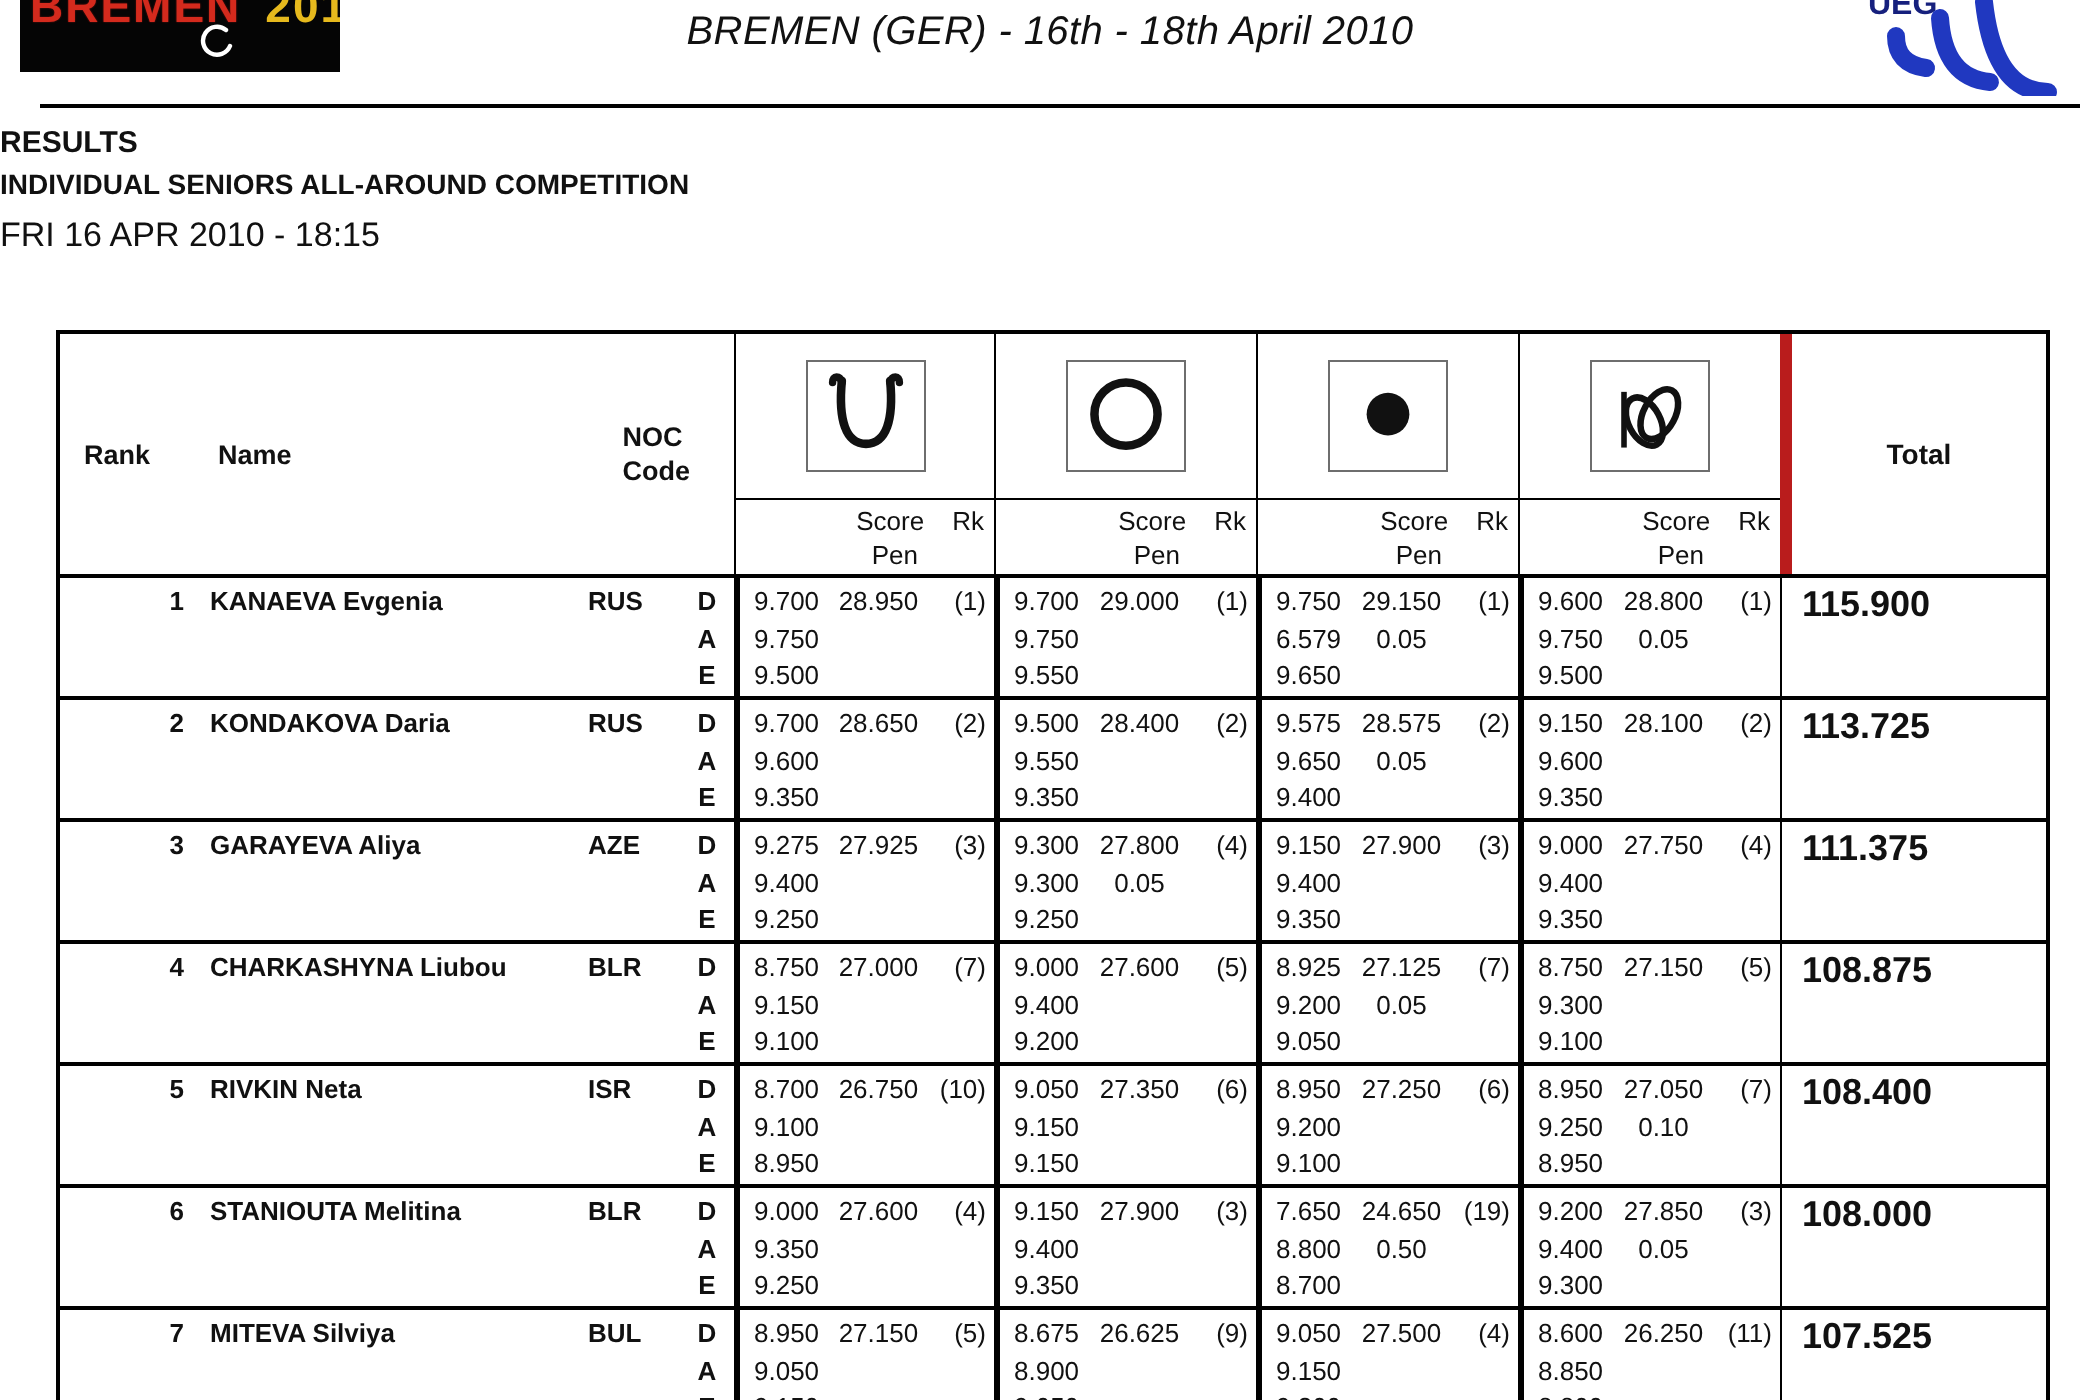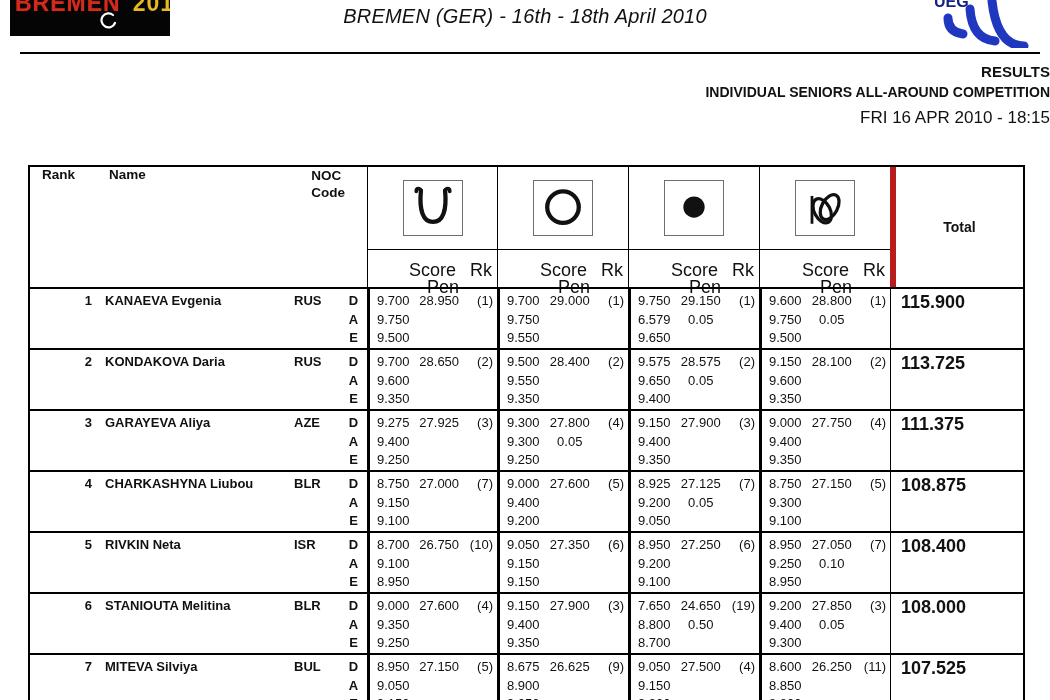--- a/index.html
+++ b/index.html
@@ -8,40 +8,40 @@
   
   .logo-left{position:absolute;left:10px;top:0;width:160px;height:36px;background:#050505;overflow:hidden;}
   .logo-text{position:absolute;top:-10px;left:5px;font-size:23px;font-weight:bold;letter-spacing:1px;white-space:nowrap;}
   .logo-bremen{color:#d42a1d;text-shadow:0 0 1px #7a1510;}
   .logo-year{color:#e6b91d;margin-left:12px;}
   .crescent{position:absolute;left:90px;top:12px;}
   .event-title{position:absolute;top:5px;left:0;right:0;text-align:center;
                font-size:20px;font-style:italic;letter-spacing:.2px;}
   .logo-right{position:absolute;right:8px;top:0;width:124px;height:48px;overflow:hidden;}
   .rule{position:absolute;top:52px;left:20px;width:1020px;border-top:2px solid #000;height:0;}
-  .titles{position:absolute;top:63px;left:0;right:0;text-align:right;}
+  .titles{position:absolute;top:63px;left:0;right:0;text-align:left;}
   .t-results{font-size:15px;font-weight:bold;}
   .t-comp{font-size:14px;font-weight:bold;margin-top:4px;}
   .t-date{font-size:17px;margin-top:8px;}
   
   .grid{position:absolute;left:28px;top:165px;width:993px;display:grid;
         grid-template-columns:337px 130px 131px 131px 131px 133px;
         grid-template-rows:82px 38px repeat(7,61px);
         border:2px solid #000;background:#fff;grid-auto-flow:row;}
-  .h-name{grid-area:1/1/3/2;display:flex;align-items:flex-start;padding:0 22px 0 12px;
+  .h-name{grid-area:1/1/3/2;display:flex;align-items:center;padding:0 22px 0 12px;
           font-weight:bold;font-size:13.5px;}
   .h-rank{}
   .h-nm{margin-left:34px;}
   .h-spacer{flex:1;}
   .h-noc{text-align:left;line-height:17px;margin-left:16px;}
   .h-app{border-left:1px solid #000;display:flex;align-items:center;justify-content:center;}
   .icon-box{width:58px;height:54px;border:1px solid #6e6e6e;display:flex;align-items:center;justify-content:center;background:#fff;}
   .h-total{grid-area:1/6/3/7;border-left:6px solid #b91c1c;display:flex;align-items:center;justify-content:center;
            font-weight:bold;font-size:14px;}
-  .sh{border-left:1px solid #000;border-top:1px solid #000;font-size:18px;padding-top:12px;}
+  .sh{border-left:1px solid #000;border-top:1px solid #000;font-size:13px;padding-top:2px;}
   .shl1{display:flex;justify-content:flex-end;gap:14px;padding-right:5px;line-height:17px;}
   .shl2{text-align:right;padding-right:38px;line-height:17px;}
   .gcell{border-top:2px solid #000;font-size:13px;overflow:hidden;}
   .cell-name{display:flex;align-items:flex-start;padding-top:3px;line-height:18.5px;}
   .rank{width:62px;text-align:right;font-weight:bold;}
   .gname{flex:1;padding-left:13px;font-weight:bold;white-space:nowrap;}
   .noc{width:46px;font-weight:bold;}
   .dae{width:27px;text-align:center;font-weight:bold;}
   .dae div{line-height:18.5px;}
   .cell-app{border-left:3px solid #000000;padding-top:3px;}

